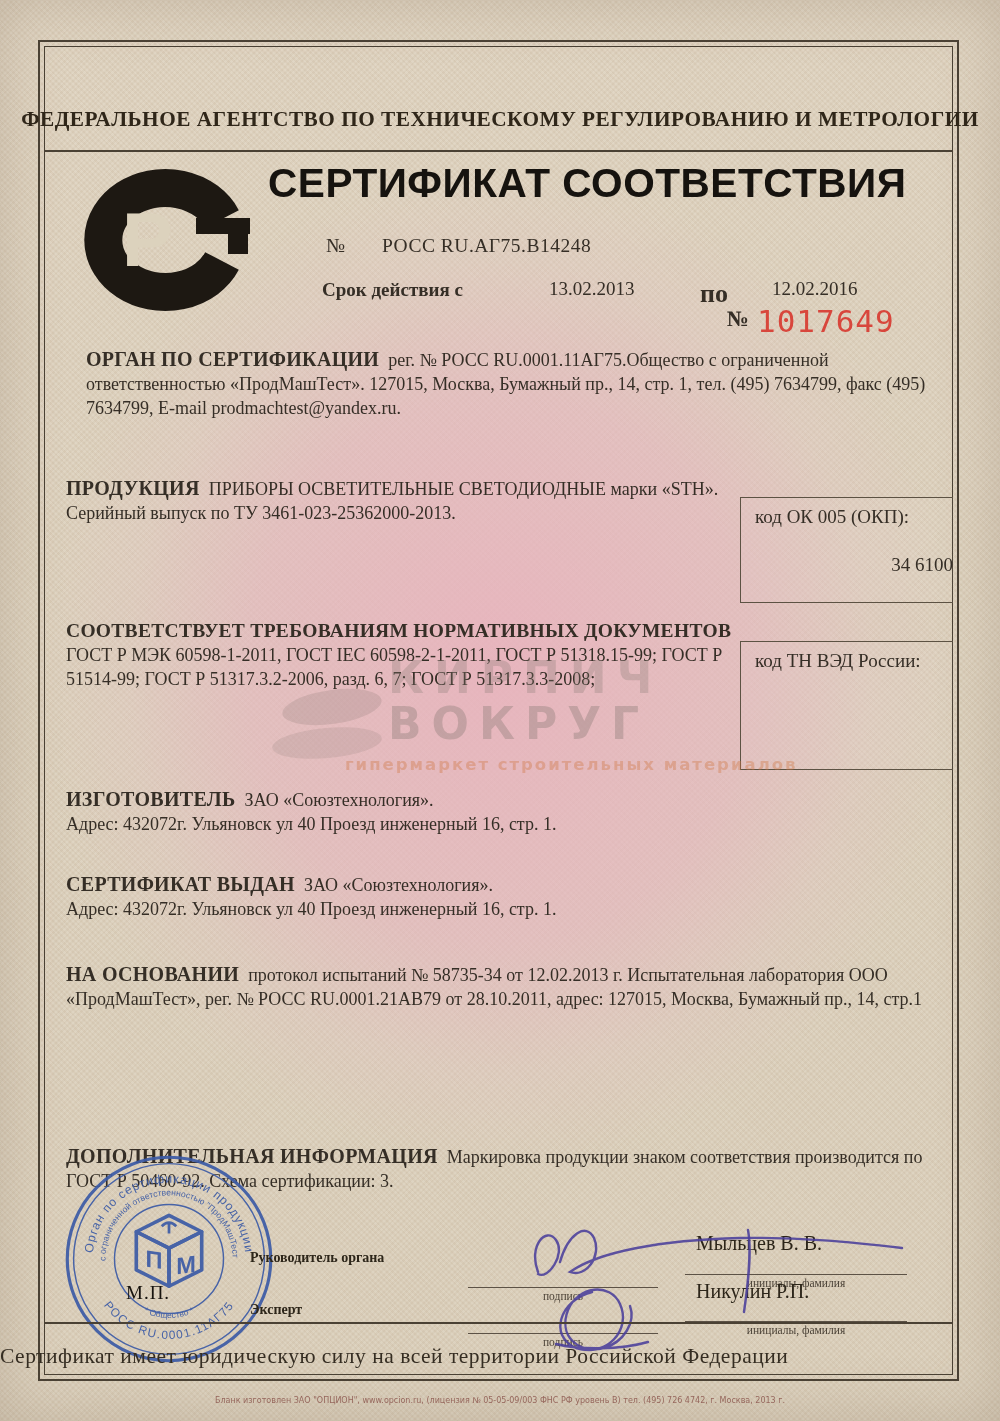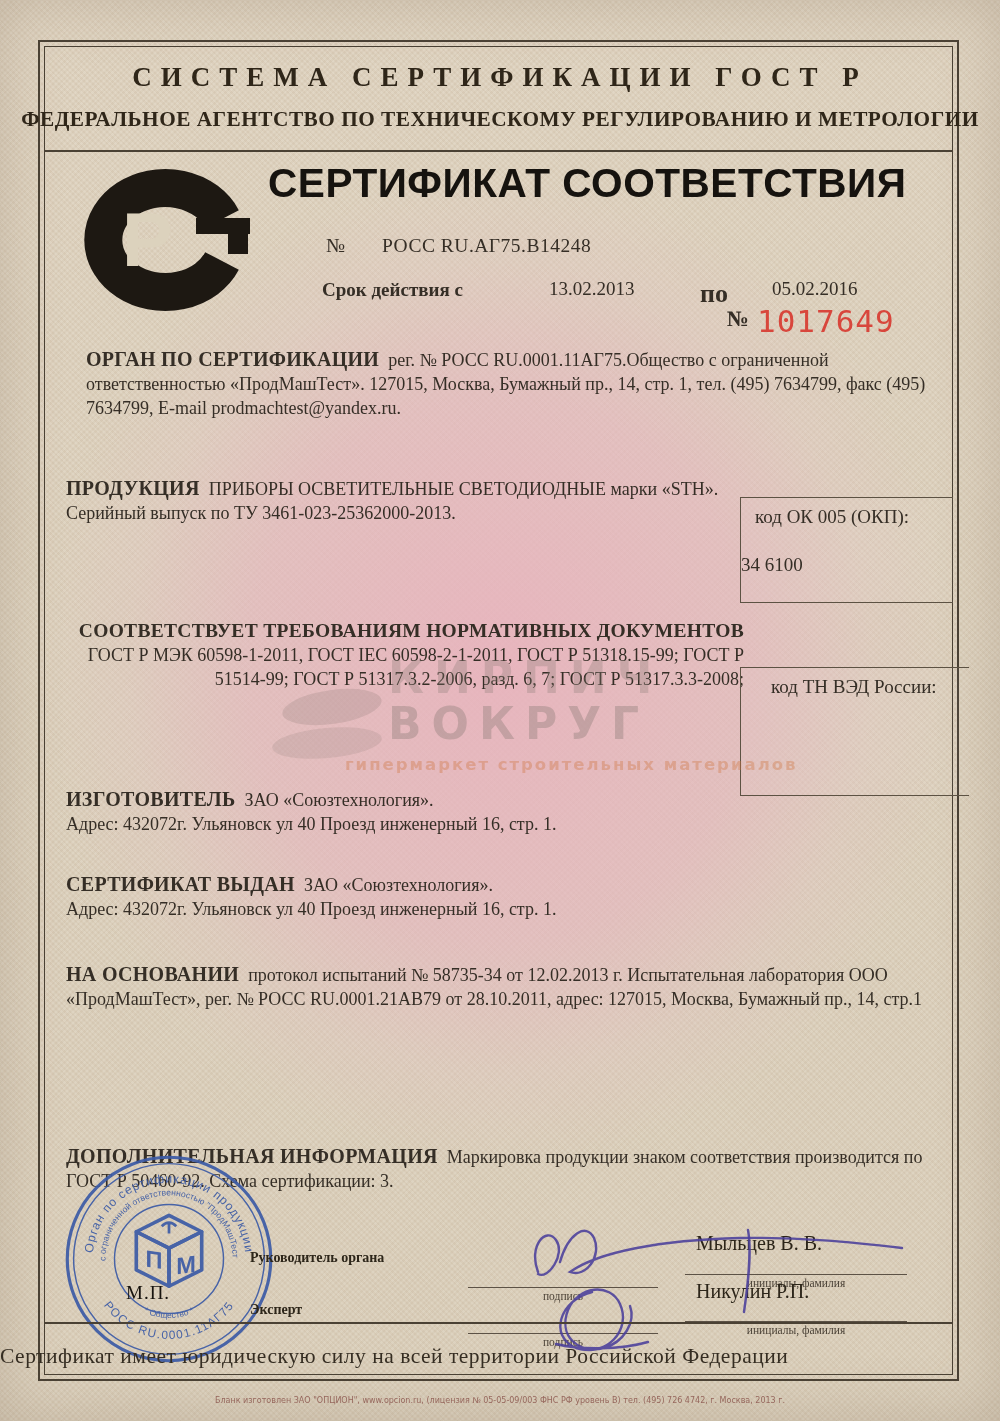--- a/index.html
+++ b/index.html
@@ -31,32 +31,32 @@
   .term-from{left:549px;top:278px;font-size:19px;}
   .term-po{left:700px;top:279px;font-size:26px;font-weight:bold;}
   .term-to{left:772px;top:278px;font-size:19px;}
   .serial-label{left:727px;top:306px;font-size:22px;font-weight:bold;}
   .serial-val{left:757px;top:303px;font-family:"DejaVu Sans Mono",monospace;font-size:31px;letter-spacing:1px;color:#d8463c;}
 
   .sec{line-height:1.33;font-size:18px;}
   .sec .h{font-weight:bold;font-size:20px;letter-spacing:0.3px;}
   .sec-organ{left:66px;top:346px;width:884px;margin-left:20px;}
   .sec-product{left:66px;top:475px;width:676px;}
-  .sec-conform{left:66px;top:618px;width:678px;text-align:right;}
+  .sec-conform{left:66px;top:618px;width:678px;}
   .sec-conform .h{display:block;font-size:19.5px;}
   .sec-manuf{left:66px;top:786px;width:700px;}
   .sec-issued{left:66px;top:871px;width:700px;}
   .sec-basis{left:66px;top:961px;width:886px;}
   .sec-add{left:66px;top:1143px;width:886px;}
 
   .codebox{border:1px solid #5c5243;border-right:none;background:rgba(255,255,255,0.03);}
   .codebox .lbl{font-size:19px;padding:8px 0 0 14px;}
-  .codebox .val{font-size:19px;text-align:left;margin-top:26px;}
+  .codebox .val{font-size:19px;text-align:right;margin-top:26px;}
   .box-okp{left:740px;top:497px;width:212px;height:104px;}
-  .box-tnved{left:740px;top:667px;width:212px;height:127px;padding-left:16px;}
+  .box-tnved{left:740px;top:641px;width:212px;height:127px;}
 
   
   .wm{font-family:"DejaVu Sans",sans-serif;font-weight:bold;pointer-events:none;}
   .wm1{left:388px;top:652px;font-size:44px;letter-spacing:10px;color:rgba(135,122,116,0.30);}
   .wm2{left:388px;top:698px;font-size:44px;letter-spacing:10px;color:rgba(140,124,118,0.38);}
   .wm3{left:345px;top:755px;font-size:16.5px;letter-spacing:2px;color:rgba(208,118,66,0.38);}
   .wm-blob{left:282px;top:690px;width:100px;height:34px;background:rgba(125,112,105,0.20);border-radius:50%;transform:rotate(-8deg);}
   .wm-blob2{left:272px;top:728px;width:110px;height:30px;background:rgba(125,112,105,0.16);border-radius:50%;transform:rotate(-5deg);}
 
   
@@ -88,41 +88,40 @@
   .logo-rst{left:76px;top:166px;width:186px;height:148px;}
 </style>
 </head>
 <body>
 
 <div class="paper">
 
   <div class="frame"></div>
   <div class="header-rule"></div>
 
-  <div class="abs hdr1">СИСТЕМА СЕРТИФИКАЦИИ ГОСТ Р</div>
   <div class="abs hdr2">ФЕДЕРАЛЬНОЕ АГЕНТСТВО ПО ТЕХНИЧЕСКОМУ РЕГУЛИРОВАНИЮ И МЕТРОЛОГИИ</div>
 
   <div class="abs logo-rst">
     <svg viewBox="0 0 186 148">
       <path d="M 146 53 A 62 52 0 1 0 146 95" fill="none" stroke="#1d1812" stroke-width="38"></path>
       <text x="46" y="100" font-family="Liberation Sans, sans-serif" font-weight="bold" font-size="76" fill="#dcd2bd">Р</text>
       <rect x="120" y="52" width="54" height="16" fill="#1d1812"></rect>
       <rect x="152" y="52" width="20" height="36" fill="#1d1812"></rect>
     </svg>
   </div>
 
   <div class="abs title">СЕРТИФИКАТ СООТВЕТСТВИЯ</div>
 
   <span class="abs certnum-label">№</span>
   <span class="abs certnum-val">РОСС RU.АГ75.В14248</span>
 
   <span class="abs term-label">Срок действия  с</span>
   <span class="abs term-from">13.02.2013</span>
   <span class="abs term-po">по</span>
-  <span class="abs term-to">05.02.2016</span>
+  <span class="abs term-to">12.02.2016</span>
 
   <span class="abs serial-label">№</span>
   <span class="abs serial-val">1017649</span>
 
   <div class="abs sec sec-organ">
     <span class="h">ОРГАН ПО СЕРТИФИКАЦИИ</span>&nbsp;
     <span>рег. № РОСС RU.0001.11АГ75.Общество с ограниченной ответственностью «ПродМашТест». 127015, Москва, Бумажный пр., 14, стр. 1, тел. (495) 7634799, факс (495) 7634799, E-mail prodmachtest@yandex.ru.</span>
   </div>
 
   <div class="abs sec sec-product">

